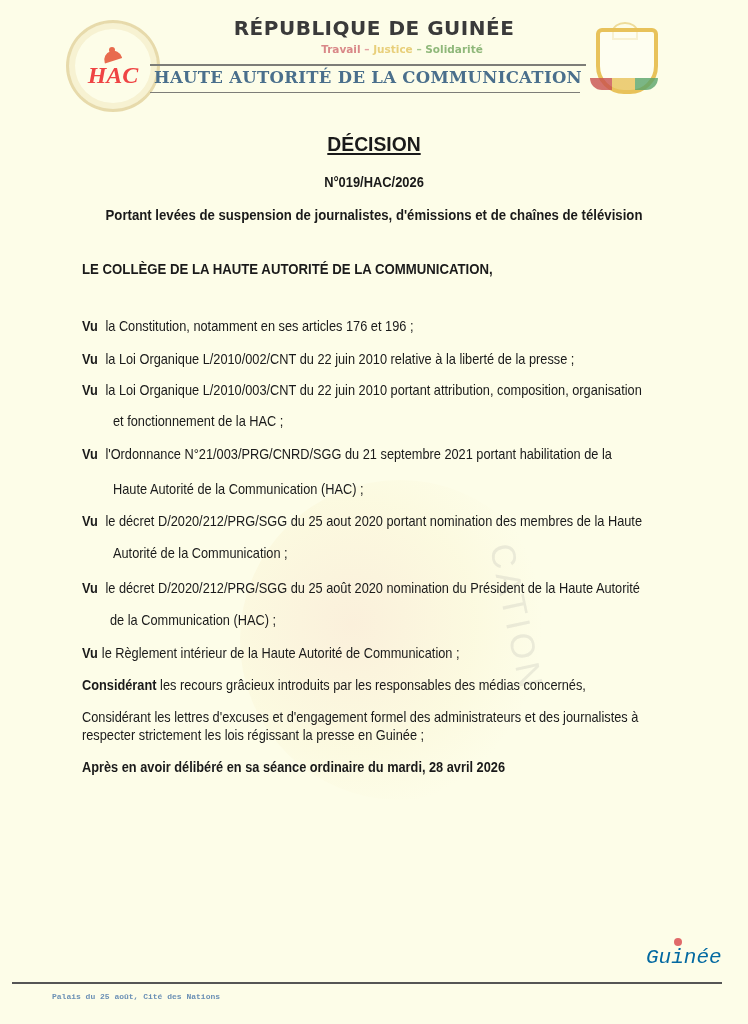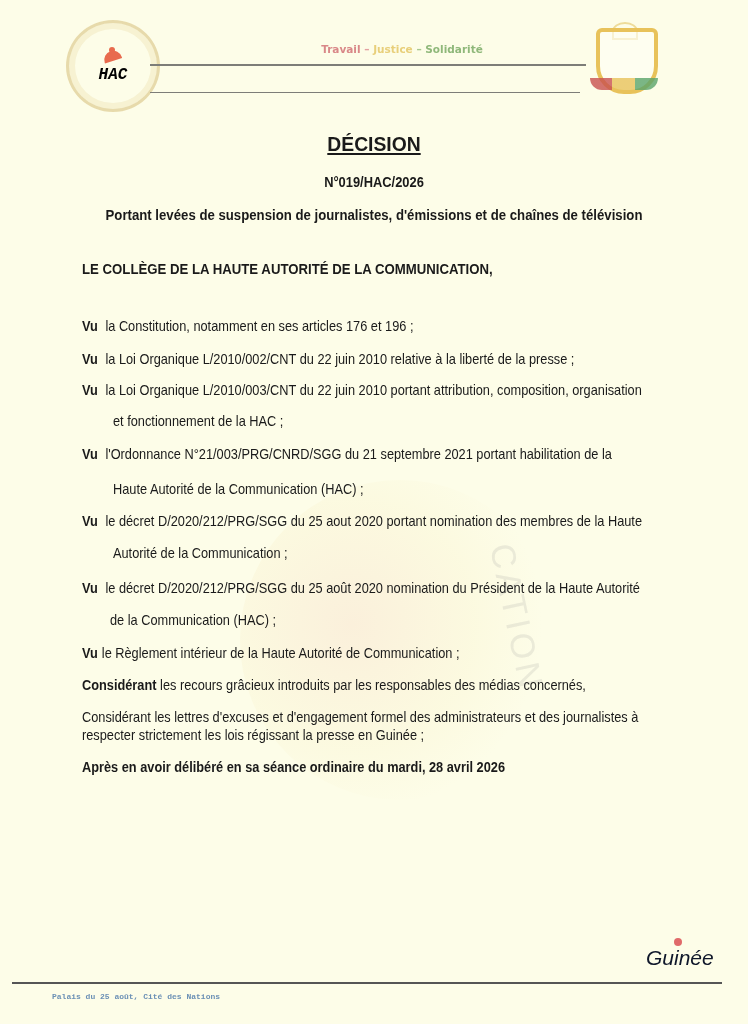--- a/index.html
+++ b/index.html
@@ -28,22 +28,22 @@
 
     
     .logo-left {
       position: absolute; left: 66px; top: 20px; width: 88px; height: 86px;
       border-radius: 50%;
       border: 3px solid rgba(214,190,120,0.55);
       box-shadow: inset 0 0 0 6px rgba(235,220,170,0.35);
       display: flex; align-items: center; justify-content: center;
     }
     .logo-left .hac {
-      font-family: Liberation Mono, monospace; font-style: italic; font-weight: bold;
-      color: #000000; font-size: 16px; margin-top: 18px;
+      font-family: Liberation Serif, serif; font-style: italic; font-weight: bold;
+      color: #ef4444; font-size: 24px; margin-top: 18px;
     }
     .logo-left .figure {
       position: absolute; top: 28px; left: 34px; width: 18px; height: 10px;
       border-radius: 10px 10px 0 0; background: #e86b4e; transform: rotate(-18deg);
     }
     .logo-left .figure-head {
       position: absolute; top: 24px; left: 40px; width: 6px; height: 6px; border-radius: 50%;
       background: #e86b4e;
     }
     .rep-title {
@@ -109,22 +109,22 @@
     .line {
       position: absolute; white-space: nowrap; font-size: 14.2px;
       transform: scaleX(0.9); transform-origin: left;
     }
     .line b { font-weight: bold; }
     .vu { font-weight: bold; display: inline-block; width: 26px; }
 
     
     .guinee-logo {
       position: absolute; left: 646px; top: 946px;
-      font-family: Liberation Sans, sans-serif; font-style: italic; font-size: 21px;
-      color: #0f172a;
+      font-family: Liberation Mono, monospace; font-style: italic; font-size: 21px;
+      color: #0369a1;
     }
     .guinee-logo .dot {
       position: absolute; left: 28px; top: -8px; width: 8px; height: 8px; border-radius: 50%;
       background: #e06a6a;
     }
     .footer-line {
       position: absolute; left: 12px; top: 982px; width: 710px; height: 2px; background: #555;
     }
     .footer-text {
       position: absolute; top: 992px; font-size: 8px; color: #6b90b5; white-space: nowrap;
@@ -139,25 +139,27 @@
 
   <div class="watermark"></div>
   <div class="watermark-text">CATION</div>
 
   <div class="logo-left">
     <span class="figure-head"></span>
     <span class="figure"></span>
     <span class="hac">HAC</span>
   </div>
 
+  <div class="rep-title">RÉPUBLIQUE DE GUINÉE</div>
   <div class="motto">
     <span class="m1">Travail</span><span class="sep-a"> – </span><span class="m2">Justice</span><span class="sep-b"> – </span><span class="m3">Solidarité</span>
   </div>
 
   <div class="hline" style="left:150px; top:64px; width:436px;"></div>
+  <div class="hac-title">HAUTE AUTORITÉ DE LA COMMUNICATION</div>
   <div class="hline" style="left:150px; top:92px; width:430px; height:1px;"></div>
 
   <div class="emblem-right">
     <span class="dove"></span>
     <span class="shield"></span>
     <span class="ribbon"></span>
   </div>
 
   <div class="title">DÉCISION</div>
   <div class="number">N°019/HAC/2026</div>

